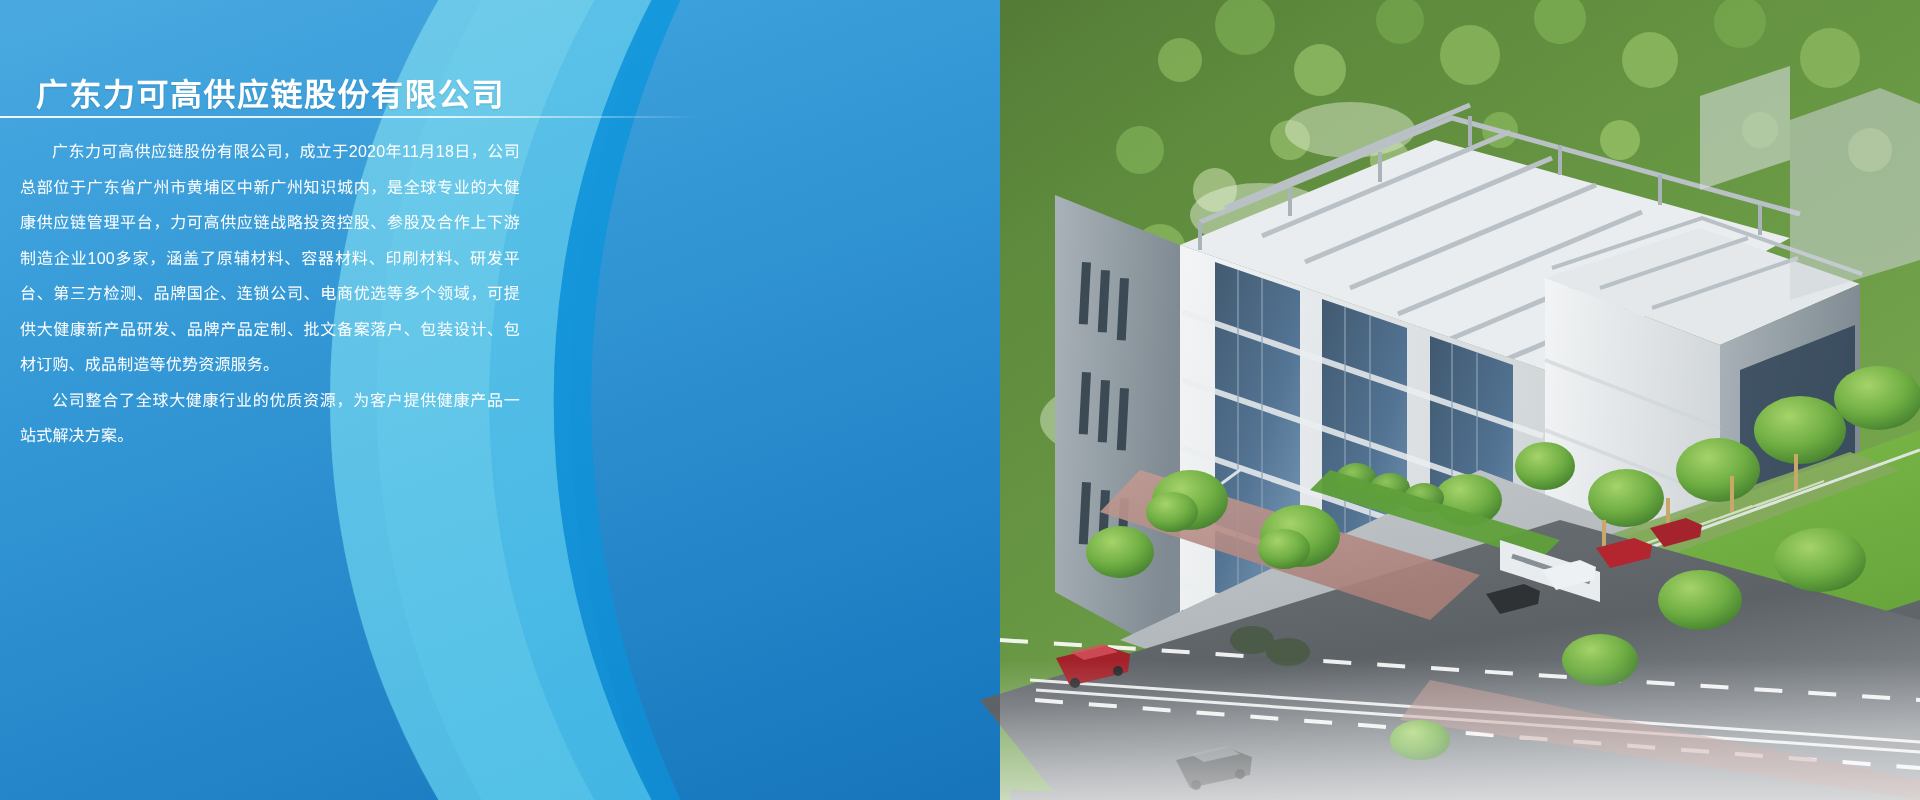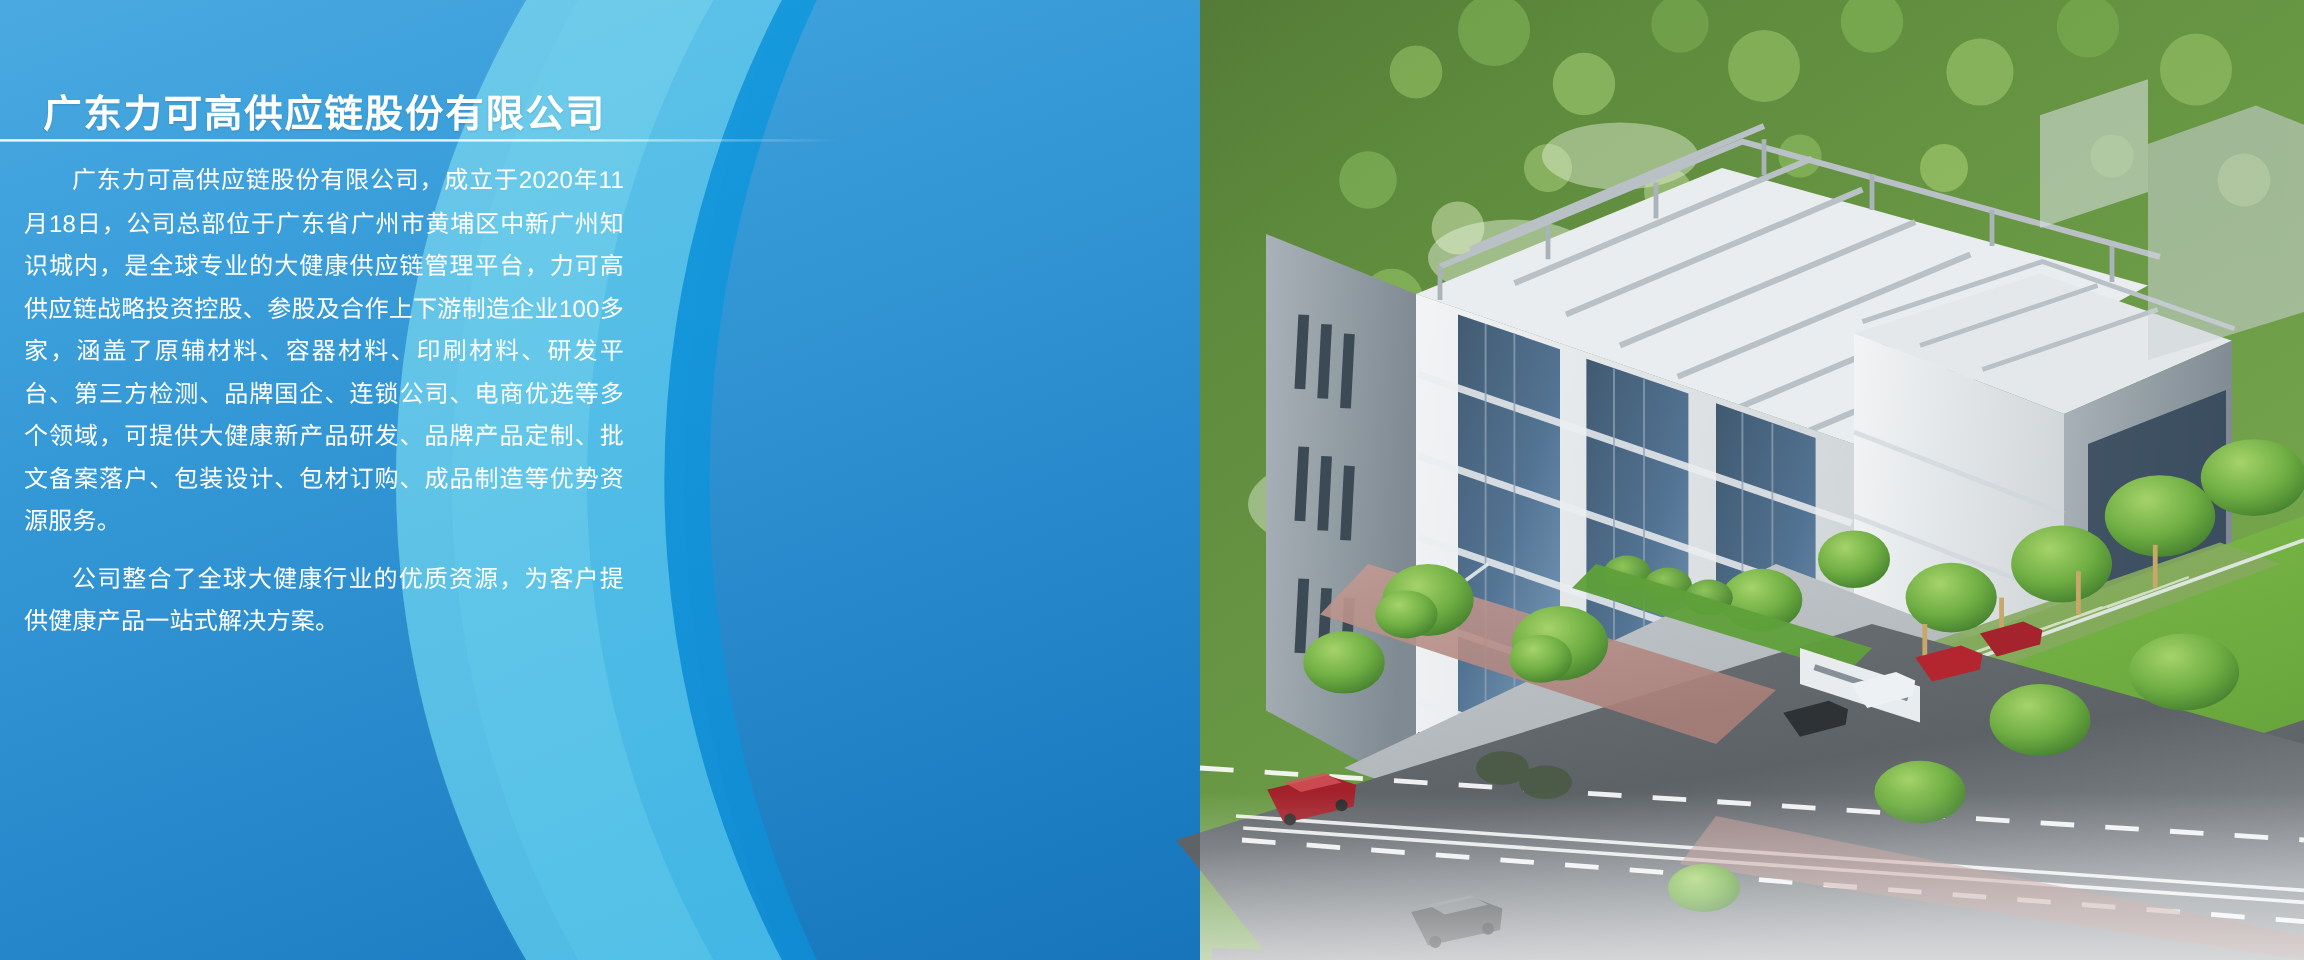--- a/index.html
+++ b/index.html
@@ -38,30 +38,30 @@
   }
   .divider{
     position:absolute;left:0;top:116px;width:700px;height:2px;
     background:linear-gradient(90deg,rgba(255,255,255,.92) 0%,rgba(255,255,255,.85) 62%,rgba(255,255,255,0) 100%);
   }
   .body-block{
     position:absolute;left:20px;top:134px;width:500px;
   }
   .para{
     margin:0;
-    font-size:20px;
+    font-size:16px;
     line-height:35.5px;
     color:#ffffff;
     text-align:justify;
     text-justify:inter-ideograph;
     text-indent:2em;
     letter-spacing:.2px;
     font-weight:400;
   }
-  .para + .para{margin-top:12px;}
+  .para + .para{margin-top:0;}
 </style>
 </head>
 <body>
 
 <div id="stage">
 
   <div class="bluebase"></div>
 
   <svg class="arcs" viewBox="0 0 1920 800" preserveAspectRatio="none">
     <defs>

